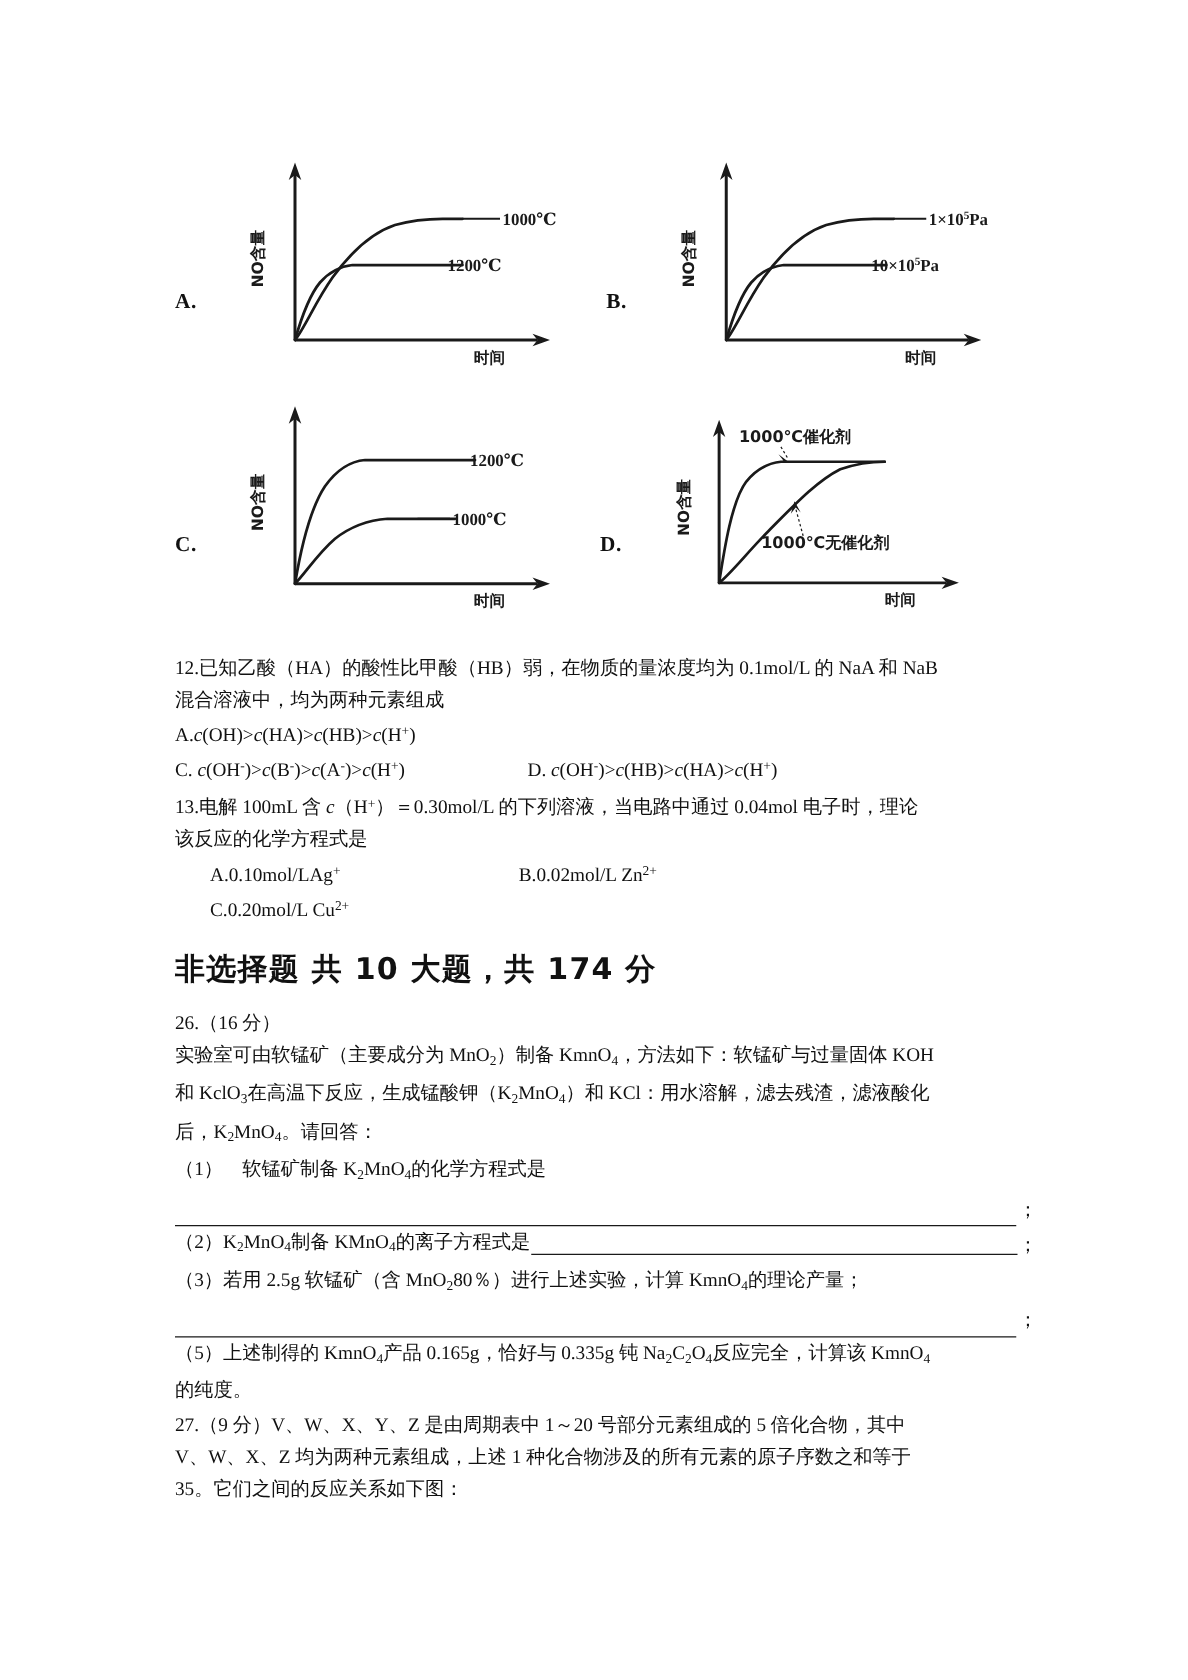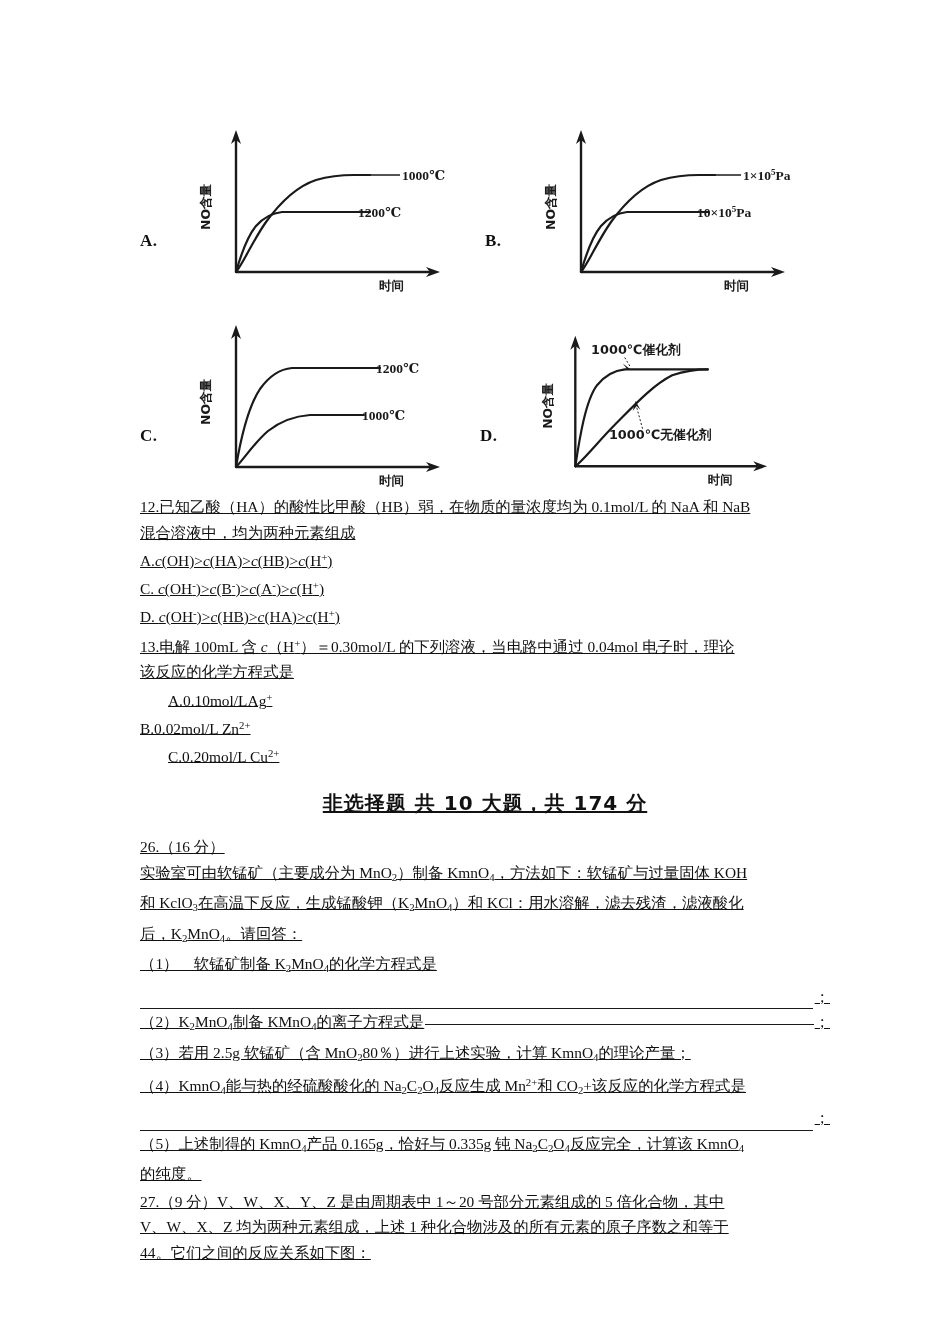--- a/index.html
+++ b/index.html
@@ -91,38 +91,38 @@
     font-size: 12.5px;
     font-weight: 700;
     fill: #1a1a1a;
   }
   .sup-sm { font-size: 9px; }
 
   
   .body-text {
     position: absolute;
     left: 140px;
-    top: 492px;
+    top: 520px;
     width: 690px;
     font-size: 15.4px;
     line-height: 25.5px;
     text-align: justify;
-    text-decoration: underline;
   }
   .para { margin: 0; }
   .opts-row {
     display: flex;
-    flex-direction: column;
+    flex-direction: row;
+    gap: 32px;
   }
   .opt-a { width: 250px; flex: none; }
   .opt-b { flex: 1; }
   .q13-opt-a { width: 215px; flex: none; margin-left: 28px; }
   .section-title {
-    text-align: center;
-    font-size: 20px;
+    text-align: left;
+    font-size: 24px;
     font-weight: bold;
     font-family: "DejaVu Sans", "Liberation Sans", sans-serif;
     margin: 22px 0 18px 0;
     letter-spacing: 1px;
   }
   .q-block { margin-top: 2px; }
   .full-rule {
     display: flex;
     align-items: flex-end;
     margin-top: 2px;
@@ -136,21 +136,21 @@
     padding-left: 2px;
   }
   .inline-rule {
     flex: 1;
     border-bottom: 1.3px solid #1a1a1a;
     height: 15px;
     margin: 0 1px;
   }
   .rule-row {
     display: flex;
-    align-items: flex-start;
+    align-items: center;
   }
   sub { font-size: 0.70em; vertical-align: -0.28em; }
   sup { font-size: 0.70em; vertical-align: 0.42em; }
   i { font-style: italic; }
 </style>
 </head>
 <body>
 
 <div class="page">
 
@@ -290,30 +290,29 @@
       </div>
 
       <div class="rule-row">
         <span>（2）K<sub>2</sub>MnO<sub>4</sub>制备 KMnO<sub>4</sub>的离子方程式是</span>
         <span class="inline-rule"></span>
         <span>；</span>
       </div>
 
       <p class="para">（3）若用 2.5g 软锰矿（含 MnO<sub>2</sub>80％）进行上述实验，计算 KmnO<sub>4</sub>的理论产量；</p>
 
-      <p class="para">（4）KmnO<sub>4</sub>能与热的经硫酸酸化的 Na<sub>2</sub>C<sub>2</sub>O<sub>4</sub>反应生成 Mn<sup>2+</sup>和 CO<sub>2</sub>+该反应的化学方程式是</p>
       <div class="full-rule">
         <span class="rule"></span>
         <span class="semi">；</span>
       </div>
 
       <p class="para">（5）上述制得的 KmnO<sub>4</sub>产品 0.165g，恰好与 0.335g 钝 Na<sub>2</sub>C<sub>2</sub>O<sub>4</sub>反应完全，计算该 KmnO<sub>4</sub></p>
       <p class="para">的纯度。</p>
     </div>
 
     <div class="q-block">
       <p class="para">27.（9 分）V、W、X、Y、Z 是由周期表中 1～20 号部分元素组成的 5 倍化合物，其中</p>
       <p class="para">V、W、X、Z 均为两种元素组成，上述 1 种化合物涉及的所有元素的原子序数之和等于</p>
-      <p class="para">44。它们之间的反应关系如下图：</p>
+      <p class="para">35。它们之间的反应关系如下图：</p>
     </div>
 
   </div>
 </div>
 
 </body></html>

